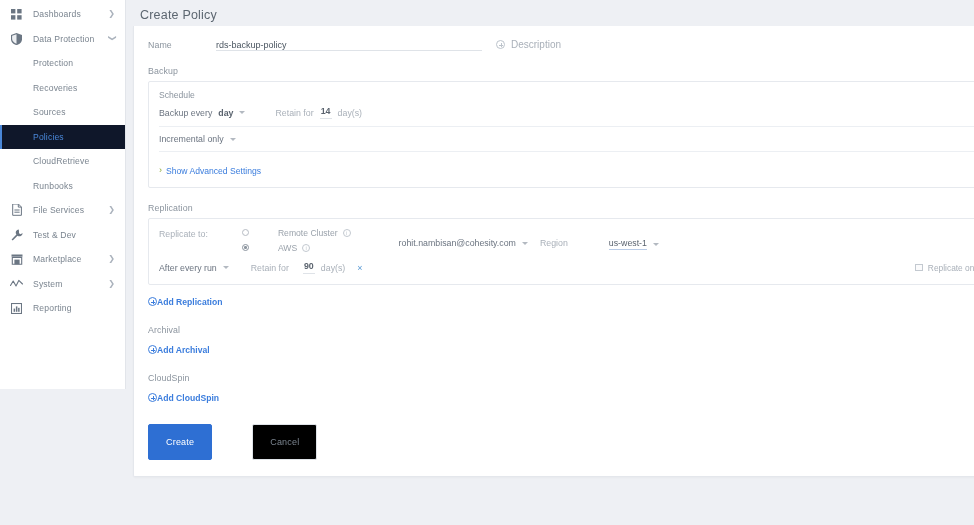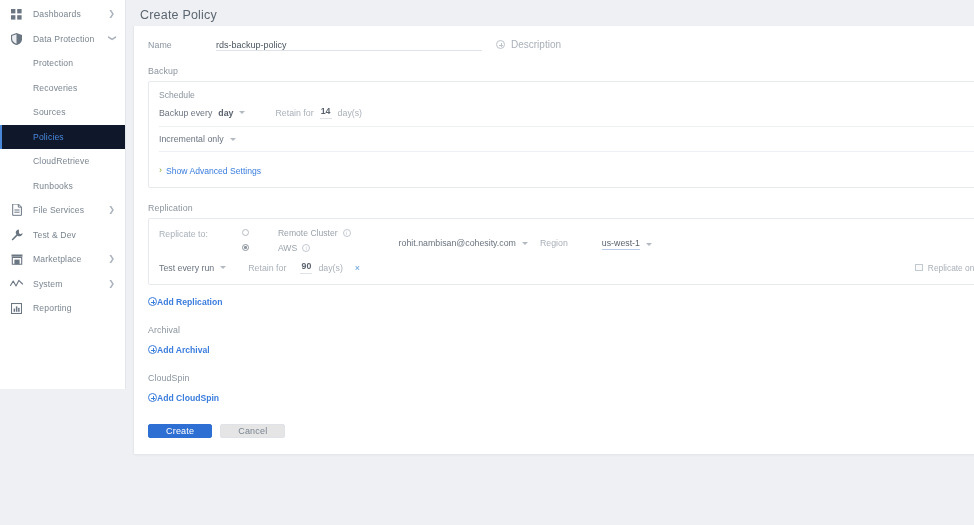--- a/index.html
+++ b/index.html
@@ -220,26 +220,26 @@
   .cbox {
     width: 7.5px; height: 7.5px; border: 1px solid #c3c9d0;
     background: #fbfbfc; flex: 0 0 7.5px; cursor: pointer;
   }
   .cbox-text { font-size: 8.4px; color: #a9b0b9; }
 
   
   .btn-row { display: flex; gap: 8px; padding: 0 14px; margin-top: 18px; }
   .btn {
     font-size: 9px; border-radius: 2px; cursor: pointer;
-    padding: 1px 17px; border: 1px solid transparent;
+    padding: 12px 17px; border: 1px solid transparent;
     font-family: "Liberation Sans", sans-serif;
     letter-spacing: .2px;
   }
   .btn-primary { background: #2e6fd3; color: #fff; border-color: #2e6fd3; }
-  .btn-secondary { background: #e5e5e5; color: #7a848f; border-color: #dfe3e8; }
+  .btn-secondary { background: #000000; color: #7a848f; border-color: #dfe3e8; margin-left: 32px; }
 </style>
 </head>
 <body>
 
 <div class="app">
 
   <nav class="sidebar">
 
     <div class="nav-item">
       <span class="ico">
@@ -413,29 +413,29 @@
             </div>
           </div>
 
           <span class="sel" style="margin-left:48px; margin-top:11px;">
             <span>rohit.nambisan@cohesity.com</span>
             <span class="caret"></span>
           </span>
 
           <span class="muted" style="margin-left:12px; margin-top:11px;">Region</span>
 
-          <span class="sel" style="margin-left:6px; margin-top:11px;padding-left:28px;">
+          <span class="sel" style="margin-left:13px; margin-top:11px;padding-left:28px;">
             <span class="dd-underline">us-west-1</span>
             <span class="caret"></span>
           </span>
         </div>
 
         <div class="panel-row" style="margin-top:8px;">
           <span class="sel">
-            <span>Test every run</span>
+            <span>After every run</span>
             <span class="caret"></span>
           </span>
           <span class="muted" style="margin-left:22px;">Retain for</span>
           <span class="retain-num" style="margin-left:14px;">90</span>
           <span class="muted" style="margin-left:6px;">day(s)</span>
           <span class="x-btn">×</span>
 
           <span class="cbox-line">
             <span class="cbox"></span>
             <span class="cbox-text">Replicate only fully successful Runs</span>

